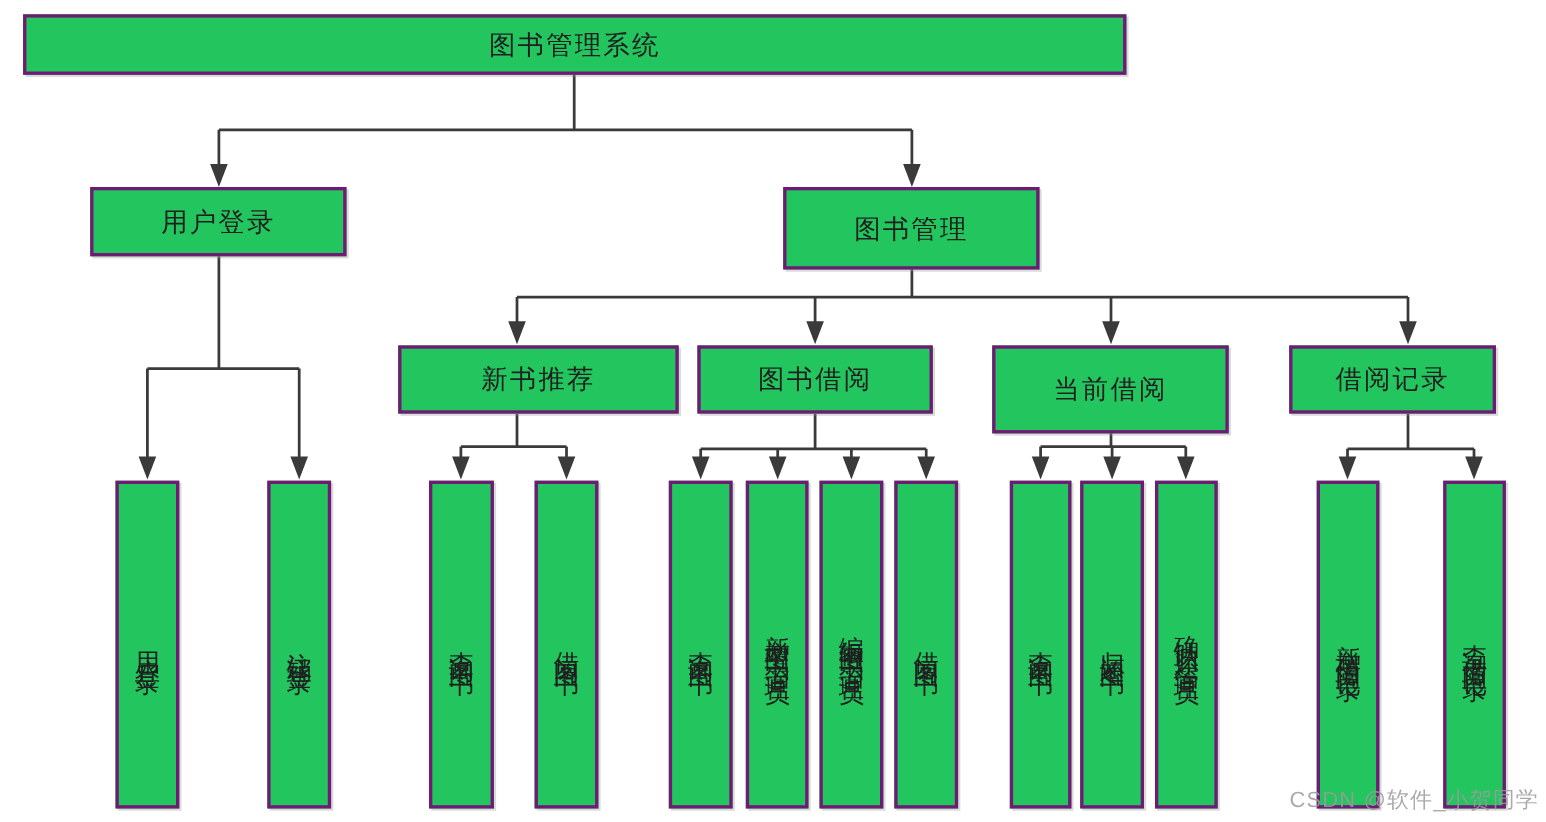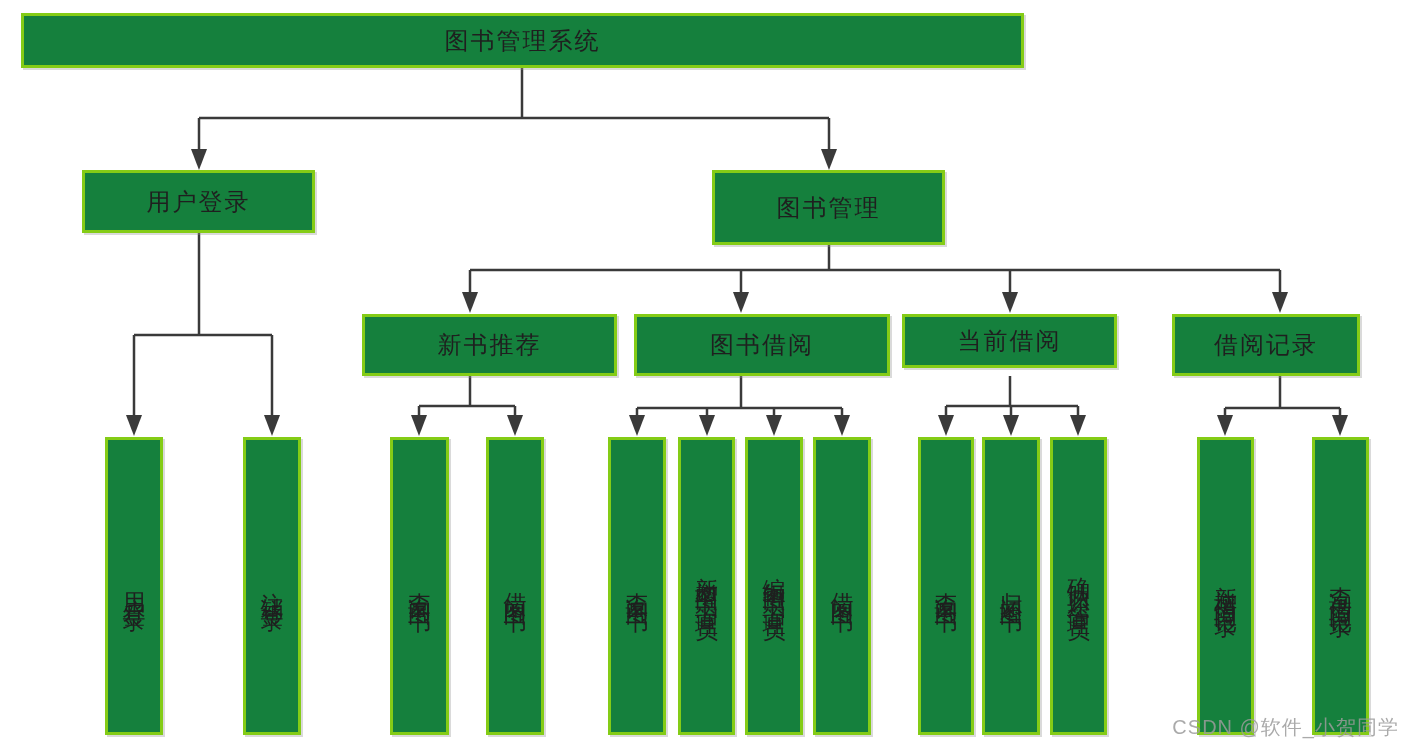--- a/index.html
+++ b/index.html
@@ -18,22 +18,22 @@
   .connectors {
     position: absolute;
     left: 0; top: 0;
     width: 1405px;
     height: 747px;
     z-index: 1;
   }
   .box {
     position: absolute;
     box-sizing: border-box;
-    border: 3px solid #84cc16;
-    background: #15803d;
+    border: 3px solid #701a75;
+    background: #22c55e;
     display: flex;
     align-items: center;
     justify-content: center;
     color: #1f1f1f;
     z-index: 2;
     box-shadow: 2px 2px 0 rgba(150,150,150,0.35);
   }
   .h-label {
     font-size: 24px;
     letter-spacing: 2px;
@@ -127,22 +127,22 @@
       <polygon points="1332,415 1348,415 1340,436"></polygon>
     </g>
   </svg>
 
   <div class="box h-label" style="left:21px; top:13px; width:1003px; height:55px;">图书管理系统</div>
 
   <div class="box h-label" style="left:82px; top:170px; width:233px; height:63px;">用户登录</div>
   <div class="box h-label" style="left:712px; top:170px; width:233px; height:75px;">图书管理</div>
 
   <div class="box h-label" style="left:362px; top:314px; width:255px; height:62px;">新书推荐</div>
-  <div class="box h-label" style="left:634px; top:314px; width:256px; height:62px;">图书借阅</div>
-  <div class="box h-label" style="left:902px; top:314px; width:215px; height:54px;">当前借阅</div>
+  <div class="box h-label" style="left:634px; top:314px; width:214px; height:62px;">图书借阅</div>
+  <div class="box h-label" style="left:902px; top:314px; width:215px; height:80px;">当前借阅</div>
   <div class="box h-label" style="left:1172px; top:314px; width:188px; height:62px;">借阅记录</div>
 
   <div class="box leaf" style="left:105px; top:437px; width:58px; height:298px;">用户登录</div>
   <div class="box leaf" style="left:243px; top:437px; width:58px; height:298px;">注销登录</div>
 
   <div class="box leaf" style="left:390px; top:437px; width:59px; height:298px;">查询图书</div>
   <div class="box leaf" style="left:486px; top:437px; width:58px; height:298px;">借阅图书</div>
 
   <div class="box leaf" style="left:608px; top:437px; width:58px; height:298px;">查询图书</div>
   <div class="box leaf" style="left:678px; top:437px; width:57px; height:298px;">新增图书（管理员）</div>

